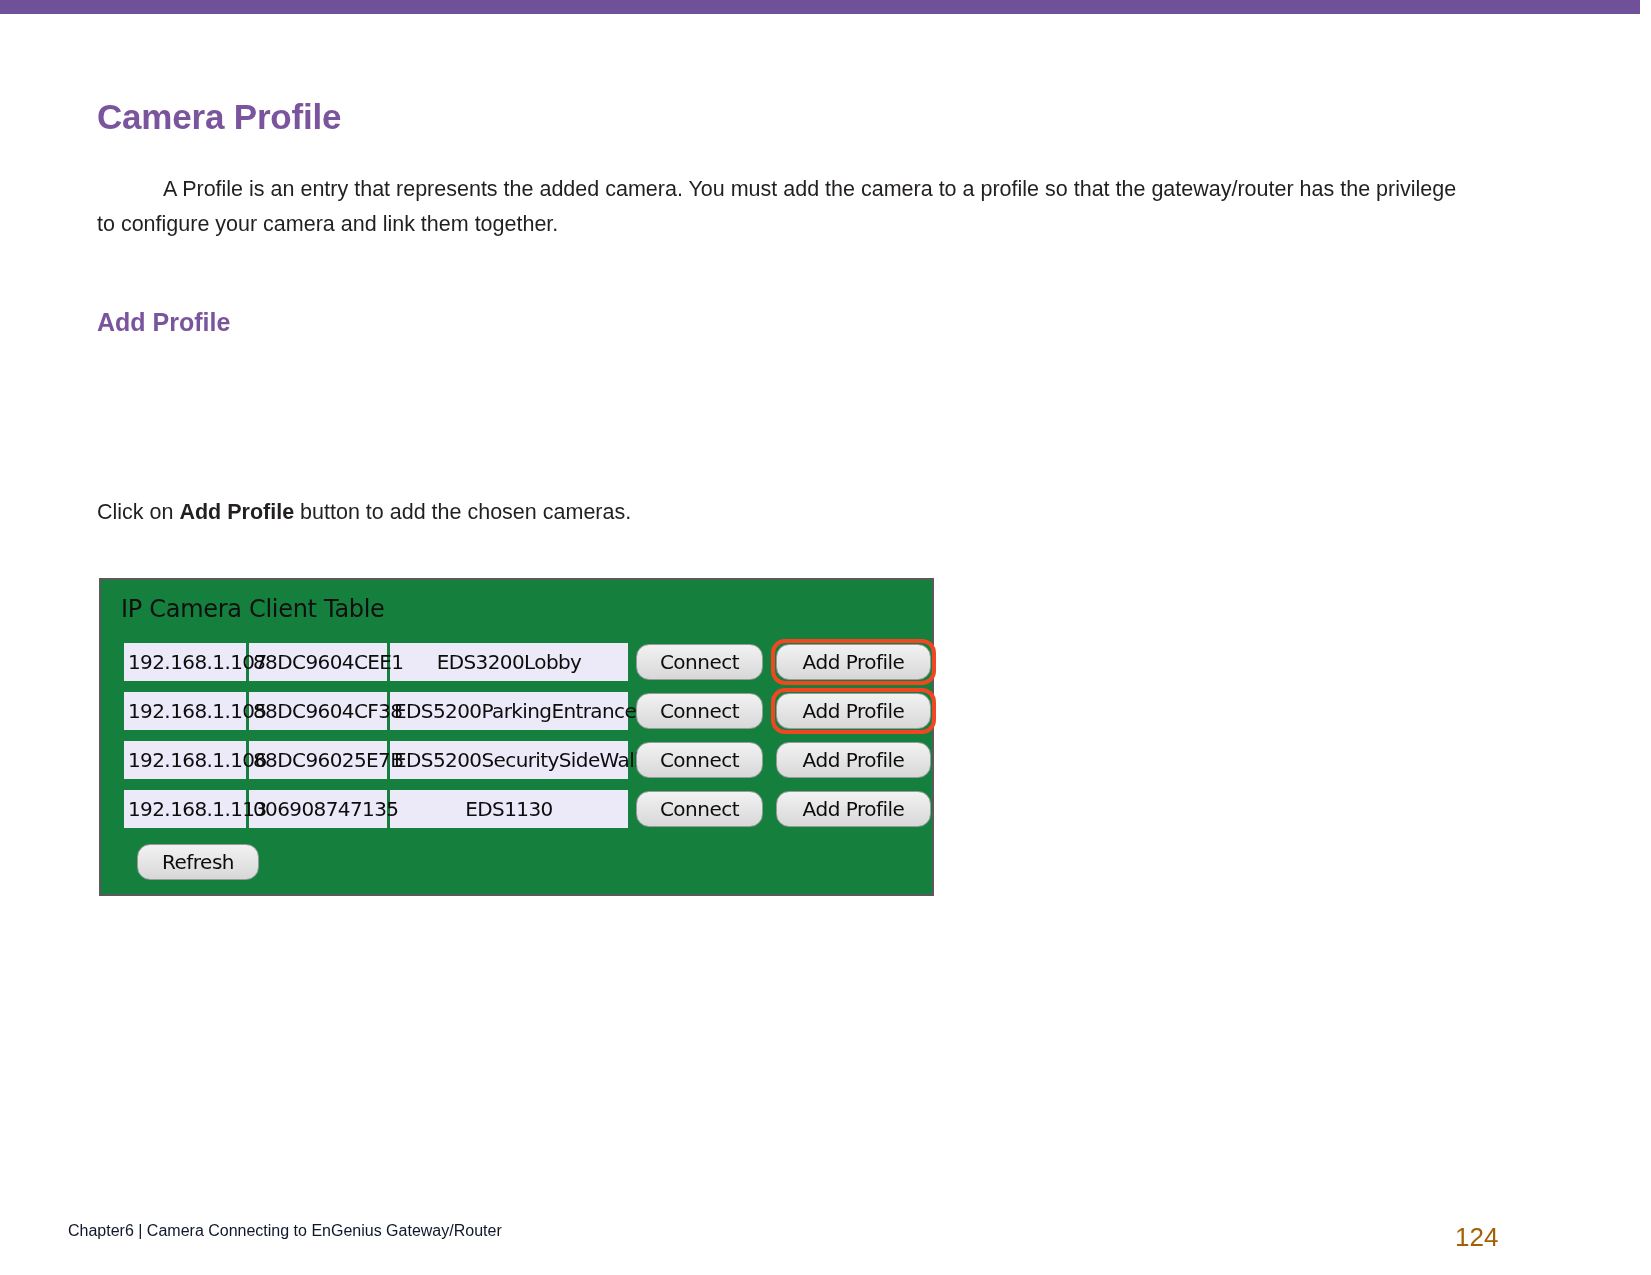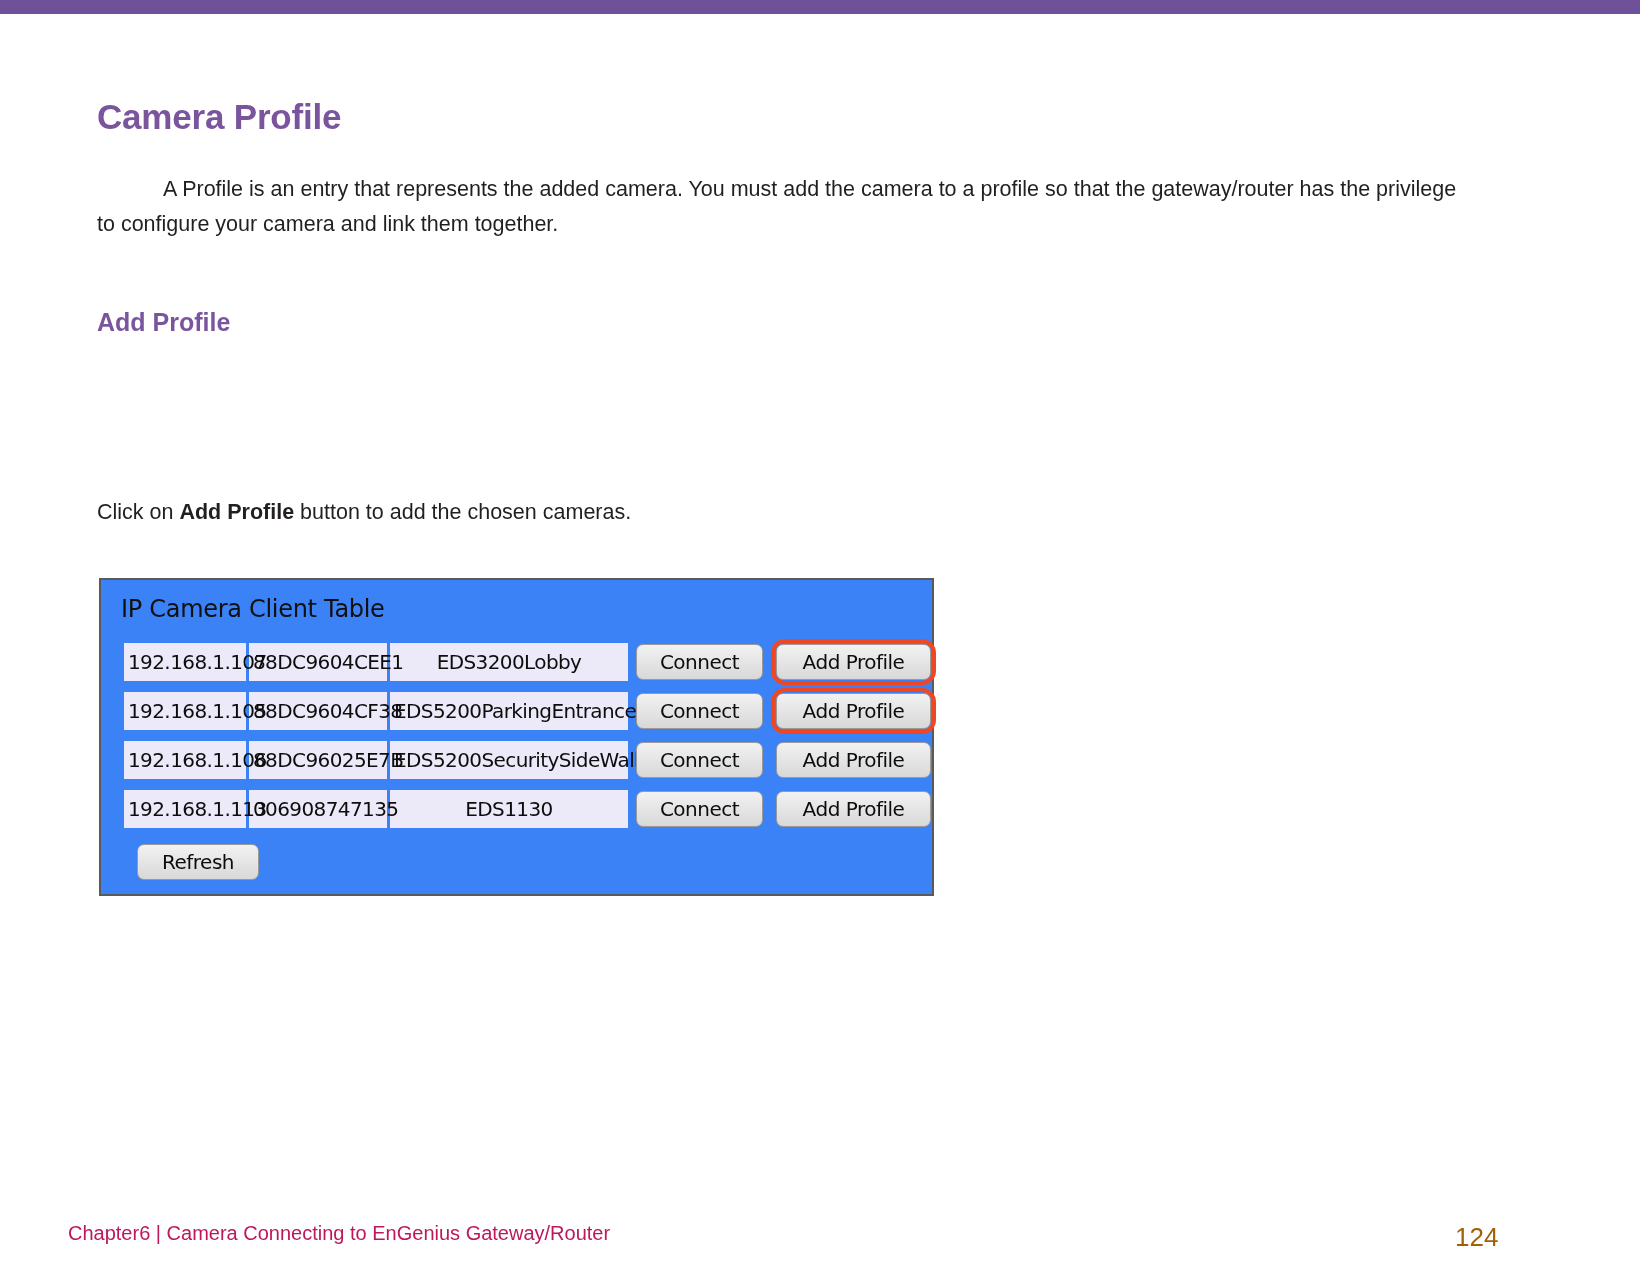--- a/index.html
+++ b/index.html
@@ -68,21 +68,21 @@
     width: 1400px;
   }
   .p3 b { font-weight: bold; }
 
   
   .panel {
     position: absolute;
     left: 99px; top: 578px;
     width: 835px; height: 318px;
     border: 2px solid #5a5a5a;
-    background: #3b82f6;
+    background: #15803d;
   }
   .panel-title {
     position: absolute;
     left: 20px; top: 15px;
     font-size: 24px;
     color: #101010;
     font-family: "DejaVu Sans", sans-serif;
     letter-spacing: -0.3px;
     white-space: nowrap;
   }
@@ -118,21 +118,21 @@
     display: inline-block;
     height: 36px;
     line-height: 34px;
     font-size: 20px;
     font-family: "DejaVu Sans", sans-serif;
     letter-spacing: -0.5px;
     color: #0d0d0d;
     text-align: center;
     background: linear-gradient(#f2f2f2, #d8d8d8);
     border: 1px solid #9a9a9a;
-    border-radius: 7px;
+    border-radius: 13px;
     white-space: nowrap;
     cursor: pointer;
     padding: 0 6px;
   }
   .btn-connect { width: 127px; }
   .btn-addprof { width: 155px; }
   .btn-refresh {
     position: absolute;
     left: 36px; top: 264px;
     width: 122px;
@@ -150,22 +150,22 @@
     border: 4px solid transparent;
     border-radius: 14px;
     padding: 1px;
     line-height: 0;
   }
 
   
   .footer-text {
     position: absolute;
     left: 68px; top: 1222px;
-    font-size: 20px;
-    color: #be185d;
+    font-size: 16px;
+    color: #0f172a;
     white-space: nowrap;
   }
   .footer-page {
     position: absolute;
     left: 1455px; top: 1222px;
     font-size: 26px;
     color: #a16207;
     white-space: nowrap;
   }
 </style>

